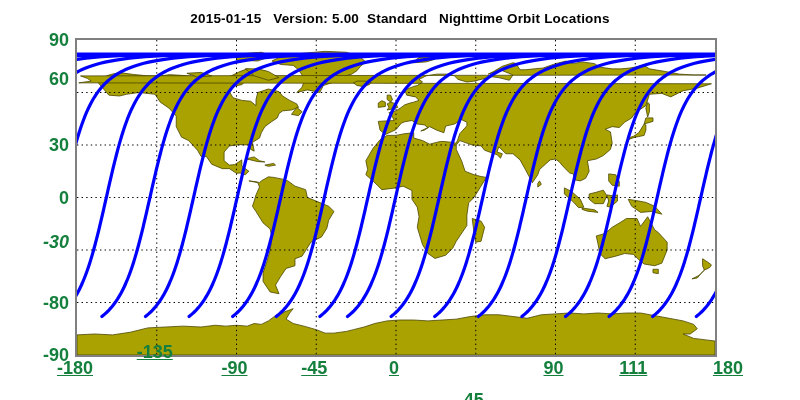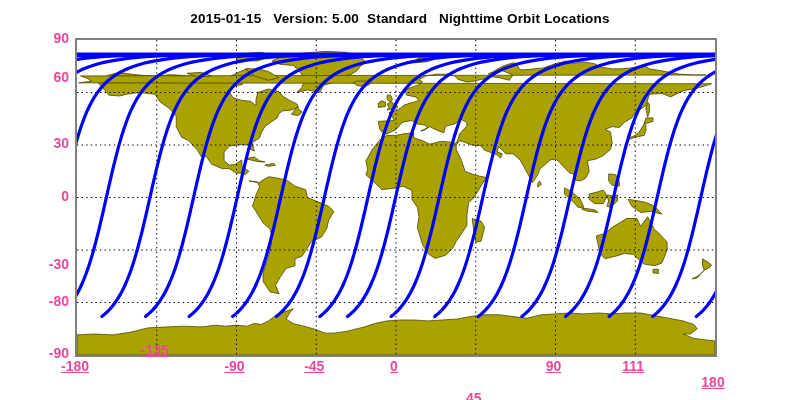--- a/index.html
+++ b/index.html
@@ -12,21 +12,21 @@
   .title{
     position:absolute;left:0;top:11px;width:800px;text-align:center;
     font-size:13.5px;font-weight:bold;color:#000;letter-spacing:.2px;
     white-space:pre;
   }
   .plotframe{
     position:absolute;left:75px;top:38px;width:642px;height:319px;
     border:2px solid #808080;box-sizing:border-box;background:#ffffff;
   }
   .ticklabel{
-    position:absolute;font-size:14px;font-weight:bold;color:#ec4899;
+    position:absolute;font-size:18px;font-weight:bold;color:#15803d;
     white-space:nowrap;
   }
   .ylab{text-align:right;}
   .xlab{text-align:center;text-decoration:underline;}
   svg{display:block;}
 </style>
 </head>
 <body>
 
 <div id="fig">
@@ -113,29 +113,29 @@
           <line x1="0" y1="13.82500000000001" x2="638" y2="13.82500000000001" stroke="#0000ff" stroke-width="2.6"></line>
         </g>
       </svg>
   </div>
 
   <div id="ylabels">
       <div class="ticklabel ylab" style="right: 731px; top: 30px;">90</div>
       <div class="ticklabel ylab" style="right: 731px; top: 69px;">60</div>
       <div class="ticklabel ylab" style="right: 731px; top: 135px;">30</div>
       <div class="ticklabel ylab" style="right: 731px; top: 187.5px;">0</div>
-      <div class="ticklabel ylab" style="right: 731px; top: 256px;">-30</div>
+      <div class="ticklabel ylab" style="right: 731px; top: 232px; font-style: italic;">-30</div>
       <div class="ticklabel ylab" style="right: 731px; top: 292.5px;">-80</div>
       <div class="ticklabel ylab" style="right: 731px; top: 345px;">-90</div>
     </div>
   <div id="xlabels">
       <div class="ticklabel xlab" style="left: 45px; width: 60px; top: 358px;">-180</div>
       <div class="ticklabel xlab" style="left: 124.75px; width: 60px; top: 342px;">-135</div>
       <div class="ticklabel xlab" style="left: 204.5px; width: 60px; top: 358px;">-90</div>
       <div class="ticklabel xlab" style="left: 284.25px; width: 60px; top: 358px;">-45</div>
       <div class="ticklabel xlab" style="left: 364px; width: 60px; top: 358px;">0</div>
       <div class="ticklabel xlab" style="left: 443.75px; width: 60px; top: 358px; margin-top: 32px;">45</div>
       <div class="ticklabel xlab" style="left: 523.5px; width: 60px; top: 358px;">90</div>
       <div class="ticklabel xlab" style="left: 603.25px; width: 60px; top: 358px;">111</div>
-      <div class="ticklabel xlab" style="left: 683px; width: 60px; top: 374px;">180</div>
+      <div class="ticklabel xlab" style="left: 683px; width: 60px; top: 358px; text-align: right;">180</div>
     </div>
 
 </div>
 
 </body></html>

